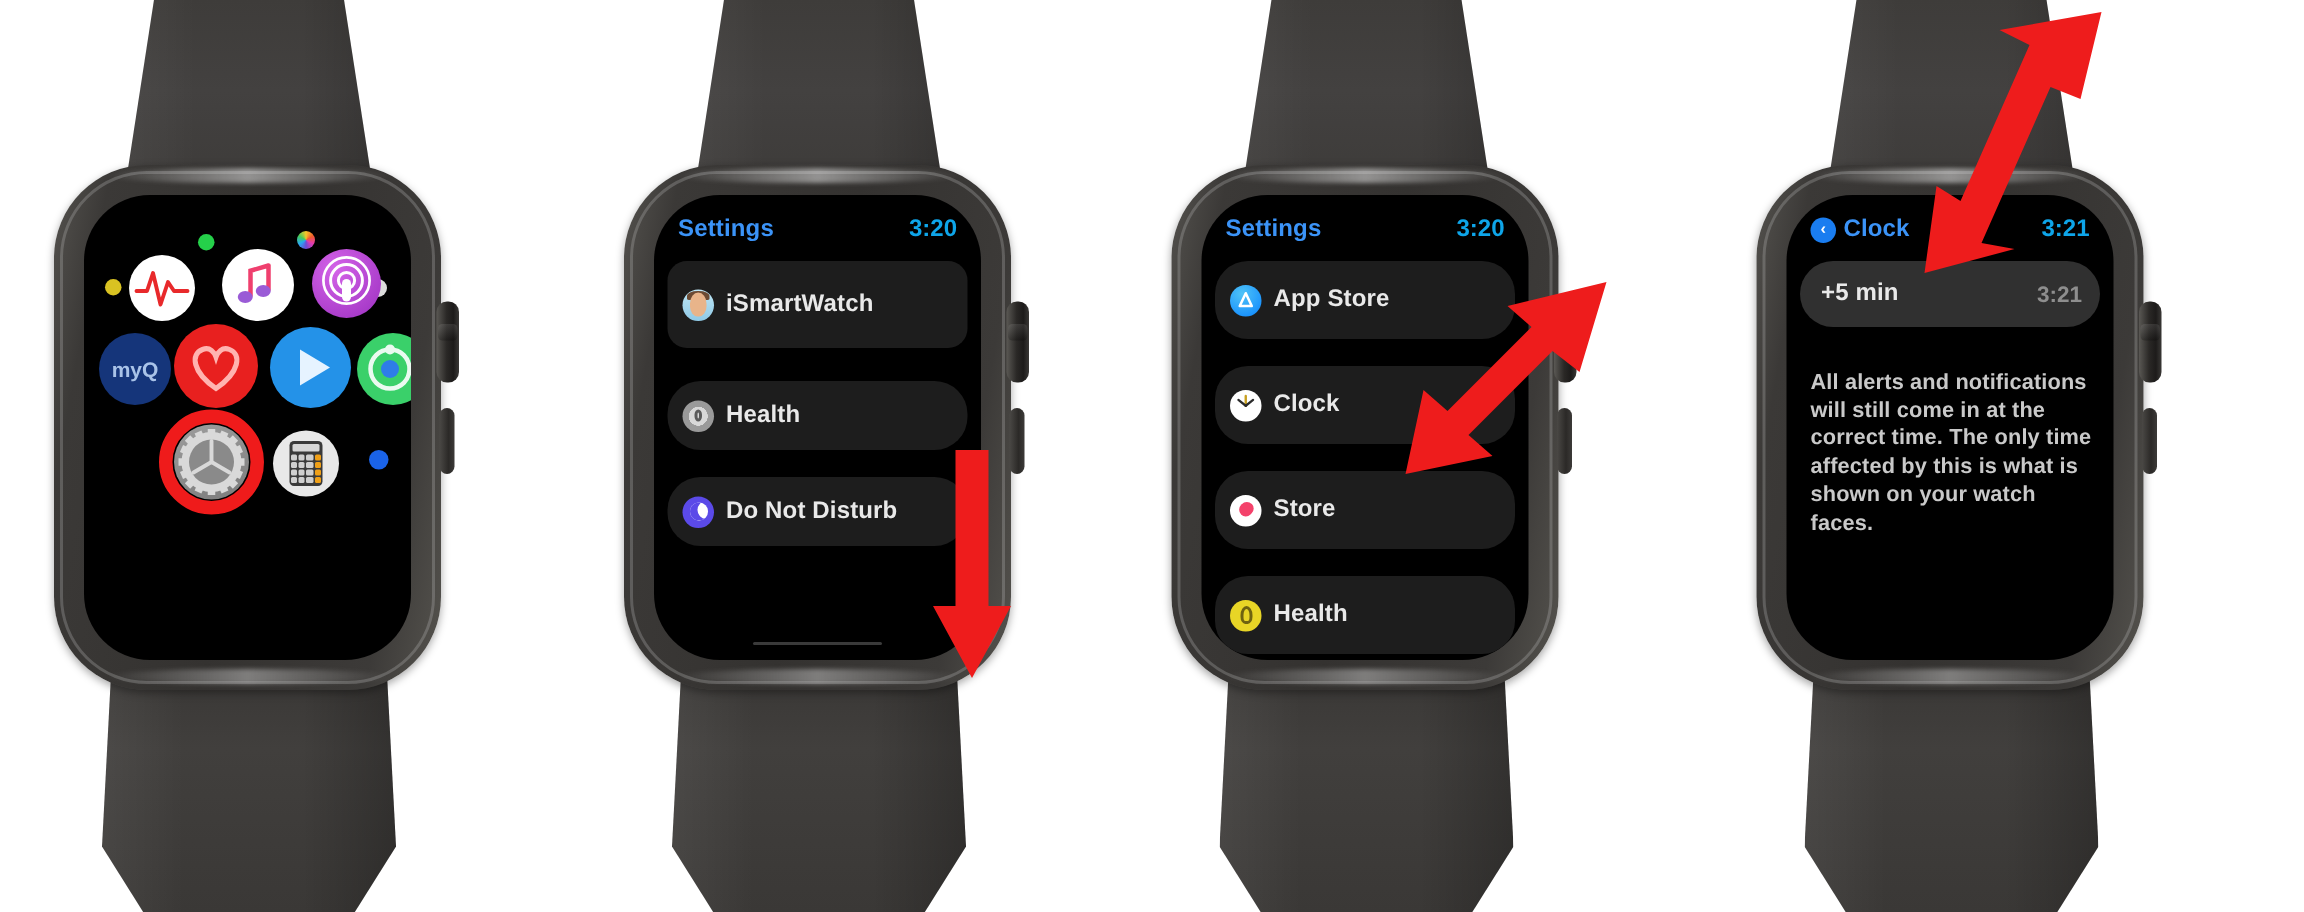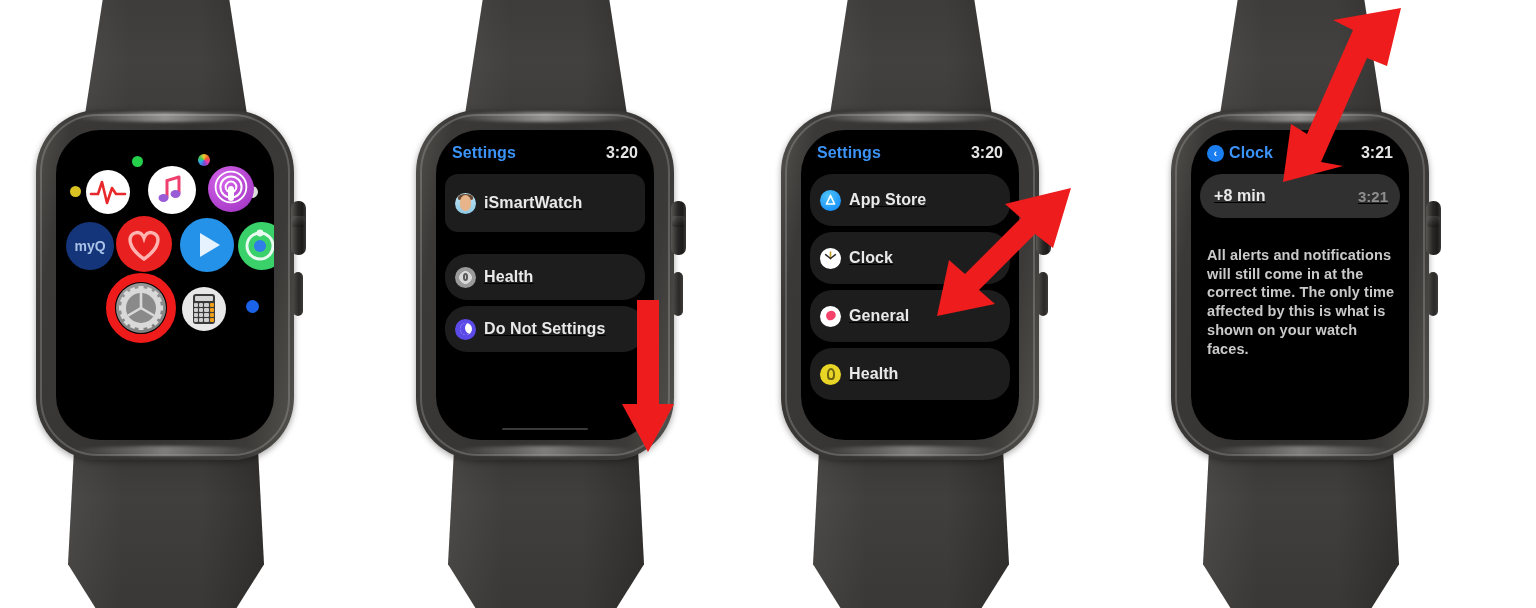--- a/index.html
+++ b/index.html
@@ -119,32 +119,32 @@
   .calckeys i{background:#cfcfcf;border-radius:1px;}
   .calckeys i.or{background:#f0a017;}
 
   
   .status{
     position:absolute;left:0;right:0;top:14px;height:22px;
     display:flex;align-items:flex-start;justify-content:space-between;
     padding:0 16px;box-sizing:border-box;
   }
   .status .title{color:#3b93f7;font-size:16px;font-weight:bold;letter-spacing:.1px;display:flex;align-items:center;gap:5px;}
-  .status .clock{color:#e5e5e5;font-size:16px;font-weight:bold;}
+  .status .clock{color:#0ea5e9;font-size:16px;font-weight:bold;}
   .backchev{
     width:17px;height:17px;border-radius:50%;background:#1a7df0;
     display:inline-flex;align-items:center;justify-content:center;
     color:#fff;font-size:11px;font-weight:bold;line-height:1;
   }
 
-  .rows{position:absolute;left:9px;right:9px;top:44px;bottom:0;text-decoration:underline;}
+  .rows{position:absolute;left:9px;right:9px;top:44px;bottom:0;}
   .row{
     display:flex;align-items:center;gap:8px;
     background:#1d1d1d;border-radius:22px;
-    height:46px;margin-bottom:6px;padding-left:10px;box-sizing:border-box;
+    height:46px;margin-bottom:18px;padding-left:10px;box-sizing:border-box;
     position:relative;
   }
   .row.tall{height:58px;border-radius:13px;}
   .row.spacer-after{margin-bottom:22px;}
   .row .rlabel{color:#e9e9e9;font-size:16px;font-weight:bold;letter-spacing:.1px;}
   .row .rvalue{color:#8e8e8e;font-size:15px;font-weight:bold;margin-left:auto;margin-right:12px;}
   .rowicon{width:21px;height:21px;border-radius:50%;flex:0 0 auto;position:relative;overflow:hidden;}
 
   .ri-avatar{background:linear-gradient(180deg,#bfe6f5,#8fc9e6);}
   .ri-avatar .face{position:absolute;left:22%;top:14%;width:56%;height:74%;background:#e8b48a;border-radius:48% 48% 44% 44%;}
@@ -327,21 +327,21 @@
               <i class="face"></i>
             </span>
           <span class="rlabel">iSmartWatch</span>
         </div>
         <div class="row">
           <span class="rowicon ri-general"></span>
           <span class="rlabel">Health</span>
         </div>
         <div class="row">
           <span class="rowicon ri-dnd"></span>
-          <span class="rlabel">Do Not Settings</span>
+          <span class="rlabel">Do Not Disturb</span>
         </div>
       </div>
 
       <div class="homeind"></div>
     </div>
 
     <svg class="arrow" style="left:238px;top:300px;width:60px;height:156px;" viewBox="0 0 60 156">
       <path d="M19 0 L41 0 L41 104 L56 104 L30 152 L4 104 L19 104 Z" fill="#ee1c1c"></path>
     </svg>
   </div>
@@ -380,21 +380,21 @@
               <circle cx="10.5" cy="10.5" r="9.2" fill="#fff"></circle>
               <line x1="10.5" y1="10.5" x2="10.5" y2="4" stroke="#c8a020" stroke-width="1.6" stroke-linecap="round"></line>
               <line x1="10.5" y1="10.5" x2="5.6" y2="6.6" stroke="#2b2b2b" stroke-width="1.5" stroke-linecap="round"></line>
               <line x1="10.5" y1="10.5" x2="15.4" y2="6.6" stroke="#2b2b2b" stroke-width="1.5" stroke-linecap="round"></line>
             </svg>
           </span>
           <span class="rlabel">Clock</span>
         </div>
         <div class="row" style="height:52px;">
           <span class="rowicon ri-health"></span>
-          <span class="rlabel">General</span>
+          <span class="rlabel">Store</span>
         </div>
         <div class="row" style="height:52px;">
           <span class="rowicon ri-noise"></span>
           <span class="rlabel">Health</span>
         </div>
       </div>
     </div>
 
     <svg class="arrow" style="left:190px;top:182px;width:140px;height:140px;" viewBox="0 0 140 140">
       <path d="M136 6 L118 66 L100 52 L44 108 L60 122 L2 134 L14 78 L30 92 L86 36 L70 22 Z" fill="#ee1c1c"></path>
@@ -418,21 +418,21 @@
       <div class="status">
         <span class="title">
           <span class="backchev">‹</span>
           <span>Clock</span>
         </span>
         <span class="clock">3:21</span>
       </div>
 
       <div class="rows">
         <div class="row" style="height:44px;background:#303030;padding-left:14px;">
-          <span class="rlabel">+8 min</span>
+          <span class="rlabel">+5 min</span>
           <span class="rvalue">3:21</span>
         </div>
       </div>
 
       <div class="bodytext">All alerts and notifications will still come in at the correct time. The only time affected by this is what is shown on your watch faces.</div>
     </div>
 
     <svg class="arrow" style="left:146px;top:6px;width:130px;height:180px;" viewBox="0 0 130 180">
       <path d="M120 2 L106 60 L86 52 L40 156 L62 160 L2 176 L10 118 L26 128 L72 24 L52 14 Z" fill="#ee1c1c"></path>
     </svg>

